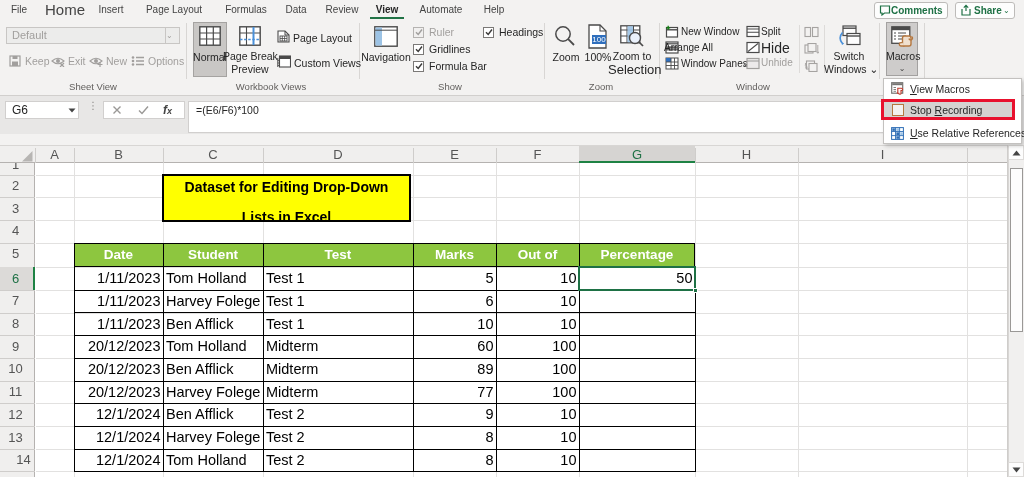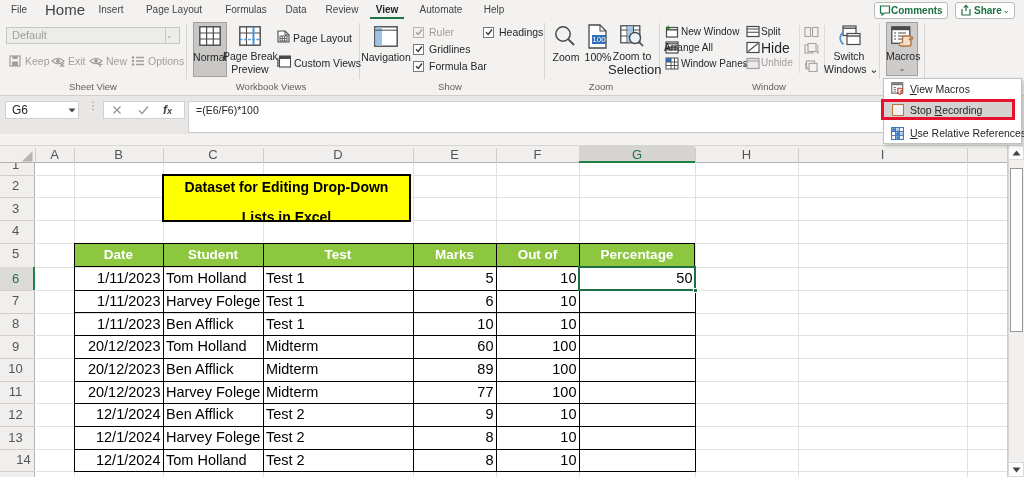--- a/index.html
+++ b/index.html
@@ -196,21 +196,21 @@
 <svg style="position:absolute;left:837px;top:25px;" width="24" height="23" viewBox="0 0 24 23">
     <rect x="6" y="1" width="13" height="9.5" fill="#fdfdfd" stroke="#4a4a4a" stroke-width="1.2"></rect>
     <path d="M6 3.2 h13" stroke="#4a4a4a" stroke-width="1.4"></path>
     <rect x="10" y="8.5" width="13" height="11" fill="#fdfdfd" stroke="#4a4a4a" stroke-width="1.2"></rect>
     <path d="M10 11 h13" stroke="#4a4a4a" stroke-width="1.4"></path>
     <path d="M5.5 7.5 q-4.5 5 -0.5 10.5" stroke="#4a90d9" stroke-width="1.6" fill="none"></path>
     <path d="M5 20 l2.2-1.6 l-3-1.8 z" fill="#4a90d9"></path>
   </svg>
 <div style="position:absolute;left:830px;top:50px;width:38px;height:13px;font-size:10.5px;line-height:13px;text-align:center;color:#262626;">Switch</div>
 <div style="position:absolute;left:824px;top:63px;width:50px;height:13px;font-size:10.5px;line-height:13px;text-align:center;color:#262626;">Windows ⌄</div>
-<div style="position:absolute;left:736px;top:80px;width:66px;height:13px;font-size:9.5px;line-height:13px;text-align:center;color:#605e5c;">Window</div>
+<div style="position:absolute;left:736px;top:80px;width:66px;height:13px;font-size:9.5px;line-height:13px;color:#605e5c;">Window</div>
 <div style="position:absolute;left:886px;top:22px;width:32px;height:54px;background:#cecccb;border:1px solid #a3a1a0;"></div>
 <svg style="position:absolute;left:891px;top:26px;" width="23" height="22" viewBox="0 0 23 22">
     <rect x="0.8" y="0.8" width="18" height="16.5" fill="#fff" stroke="#4a4a4a" stroke-width="1.3"></rect>
     <rect x="0.8" y="0.8" width="18" height="3.4" fill="#4a4a4a"></rect>
     <path d="M3 7 h2 M7 7 h8 M3 10 h2 M7 10 h8 M3 13 h2 M7 13 h6" stroke="#4a4a4a" stroke-width="1.1"></path>
     <rect x="11.5" y="10" width="8.5" height="10" rx="2" fill="#f0e0cf" stroke="#b5773f" stroke-width="1.4"></rect>
     <path d="M18 12.5 a1.8 1.8 0 1 0 2.5 -2" fill="none" stroke="#b5773f" stroke-width="1.3"></path>
     <path d="M13.5 20 h-3.5 a1.7 1.7 0 0 1 0 -3.4 h1.8" fill="#f0e0cf" stroke="#b5773f" stroke-width="1.3"></path>
   </svg>
 <div style="position:absolute;left:886px;top:50px;width:32px;height:13px;font-size:10.5px;line-height:13px;text-align:center;color:#262626;">Macros</div>

